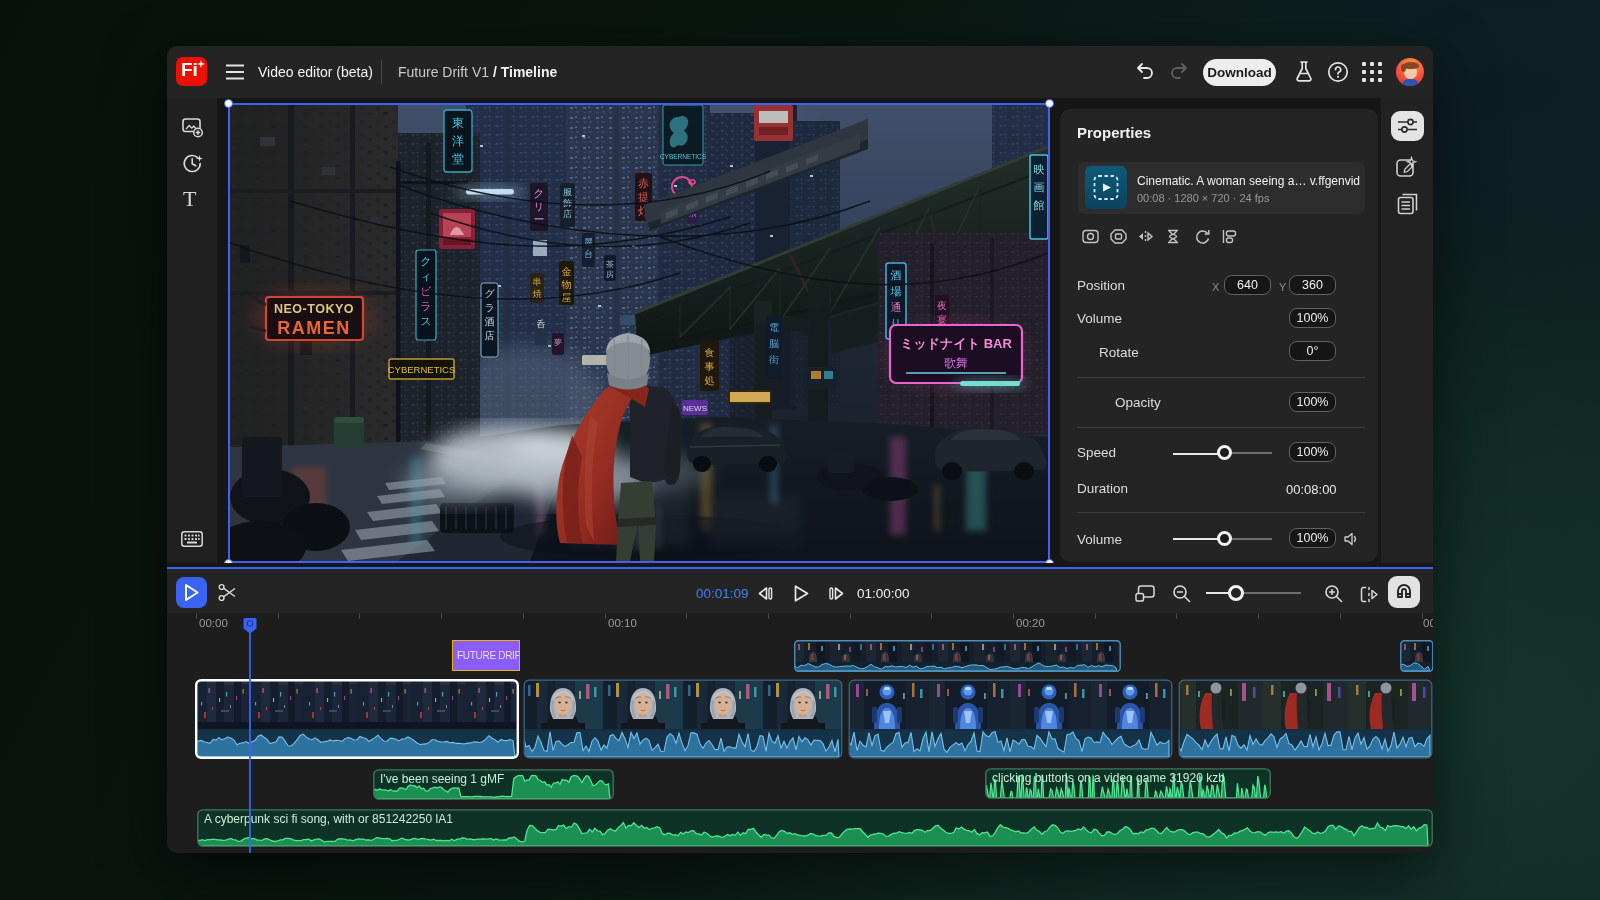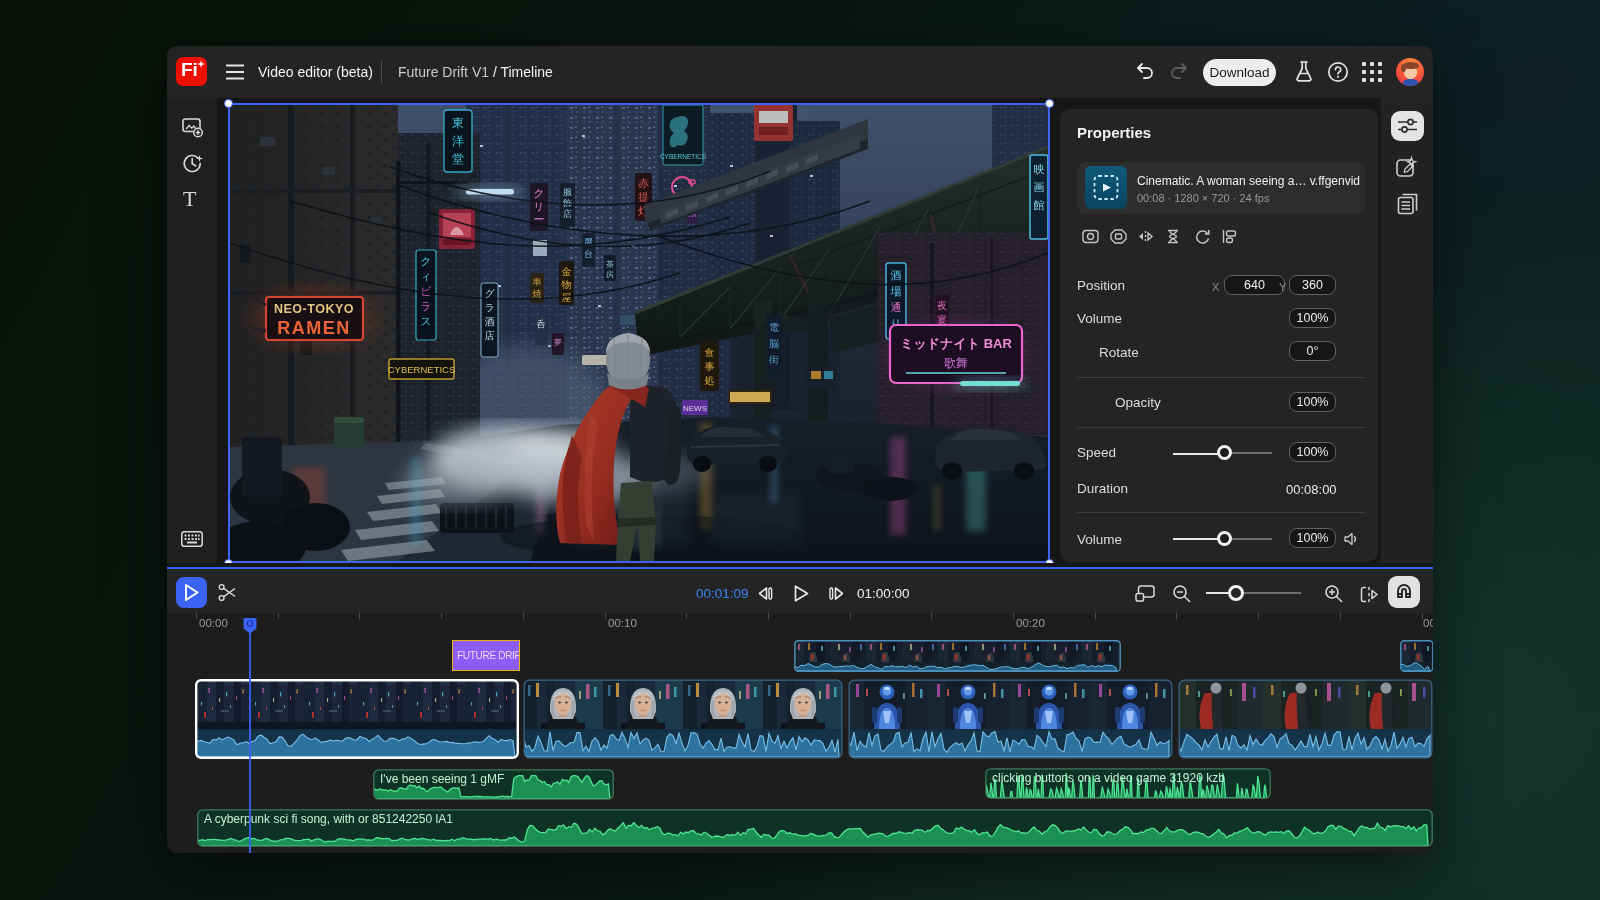--- a/index.html
+++ b/index.html
@@ -25,33 +25,33 @@
 </div>
 <svg class="abs" style="left:58px;top:17px" width="20" height="18" viewBox="0 0 20 18">
       <g stroke="#e3e3e3" stroke-width="1.8">
         <line x1="1" y1="2.5" x2="19" y2="2.5"></line>
         <line x1="1" y1="9" x2="19" y2="9"></line>
         <line x1="1" y1="15.5" x2="19" y2="15.5"></line>
       </g>
     </svg>
 <div class="abs" style="left:91px;top:18px;color:#f2f2f2;font-size:14px">Video editor (beta)</div>
 <div class="abs" style="left:214px;top:14px;width:1px;height:24px;background:#4a4a4a"></div>
-<div class="abs" style="left:231px;top:18px;color:#c9c9c9;font-size:14px">Future Drift V1 <span style="color:#f2f2f2;font-weight:normal">/ Timeline</span></div>
+<div class="abs" style="left:231px;top:18px;color:#c9c9c9;font-size:14px">Future Drift V1 <span style="color:#f2f2f2;font-weight:bold">/ Timeline</span></div>
 
 <svg class="abs" style="left:967px;top:15px" width="22" height="22" viewBox="0 0 22 22">
       <path d="M8 3 L4 7 L8 11" fill="none" stroke="#e8e8e8" stroke-width="1.8" stroke-linecap="round" stroke-linejoin="round"></path>
       <path d="M4.6 7 H13 a5 5 0 0 1 5 5 a5 5 0 0 1 -5 5 H10" fill="none" stroke="#e8e8e8" stroke-width="1.8" stroke-linecap="round"></path>
     </svg>
 <svg class="abs" style="left:1001px;top:15px" width="22" height="22" viewBox="0 0 22 22">
       <g transform="scale(-1,1) translate(-22,0)">
         <path d="M8 3 L4 7 L8 11" fill="none" stroke="#5f5f5f" stroke-width="1.8" stroke-linecap="round" stroke-linejoin="round"></path>
         <path d="M4.6 7 H13 a5 5 0 0 1 5 5 a5 5 0 0 1 -5 5 H10" fill="none" stroke="#5f5f5f" stroke-width="1.8" stroke-linecap="round"></path>
       </g>
     </svg>
-<div class="abs" style="left:1036px;top:13px;width:73px;height:27px;background:#ededed;border-radius:14px;color:#1b1b1b;font-size:13.5px;font-weight:normal;display:flex;align-items:center;justify-content:center">Download</div>
+<div class="abs" style="left:1036px;top:13px;width:73px;height:27px;background:#ededed;border-radius:14px;color:#1b1b1b;font-size:13.5px;font-weight:bold;display:flex;align-items:center;justify-content:center">Download</div>
 <svg class="abs" style="left:1127px;top:14px" width="20" height="23" viewBox="0 0 20 23">
       <path d="M7 2 H13 M8.2 2 V8.5 L3.2 18.5 a1.6 1.6 0 0 0 1.5 2.3 H15.3 a1.6 1.6 0 0 0 1.5-2.3 L11.8 8.5 V2" fill="none" stroke="#e3e3e3" stroke-width="1.7" stroke-linecap="round" stroke-linejoin="round"></path>
       <path d="M6 13.5 H14" stroke="#e3e3e3" stroke-width="1.7"></path>
     </svg>
 <svg class="abs" style="left:1160px;top:15px" width="22" height="22" viewBox="0 0 22 22">
       <circle cx="11" cy="11" r="9.2" fill="none" stroke="#e3e3e3" stroke-width="1.7"></circle>
       <path d="M8.5 8.6 a2.6 2.6 0 1 1 3.6 2.4 c-0.9 0.4 -1.1 0.9 -1.1 1.8" fill="none" stroke="#e3e3e3" stroke-width="1.7" stroke-linecap="round"></path>
       <circle cx="11" cy="15.8" r="1.1" fill="#e3e3e3"></circle>
     </svg>
 <svg class="abs" style="left:1195px;top:16px" width="20" height="20" viewBox="0 0 20 20">
@@ -566,21 +566,21 @@
   <g transform="translate(140,0)">
           <path d="M1.5 2 v13"></path>
           <rect x="4.5" y="3" width="9" height="5" rx="2"></rect>
           <rect x="4.5" y="10" width="6" height="4.5" rx="2"></rect>
         </g>
  </g>
 </svg>
 
 <div class="lbl" style="left:910px;top:232px">Position</div>
 <div class="abs glabel" style="left:1045px;top:235px">X</div>
-<div class="inp" style="left:1057px;top:229px;width:61px;height:20px">640</div>
+<div class="inp" style="left:1057px;top:229px;width:47px;height:20px">640</div>
 <div class="abs glabel" style="left:1112px;top:235px">Y</div>
 <div class="inp" style="left:1122px;top:229px;width:47px;height:20px">360</div>
 
 <div class="lbl" style="left:910px;top:265px">Volume</div>
 <div class="inp" style="left:1122px;top:262px;width:47px;height:20px">100%</div>
 
 <div class="lbl" style="left:932px;top:299px">Rotate</div>
 <div class="inp" style="left:1122px;top:295px;width:47px;height:20px">0°</div>
 
 <div class="abs" style="left:910px;top:331px;width:288px;height:1px;background:#3e3e3e"></div>

